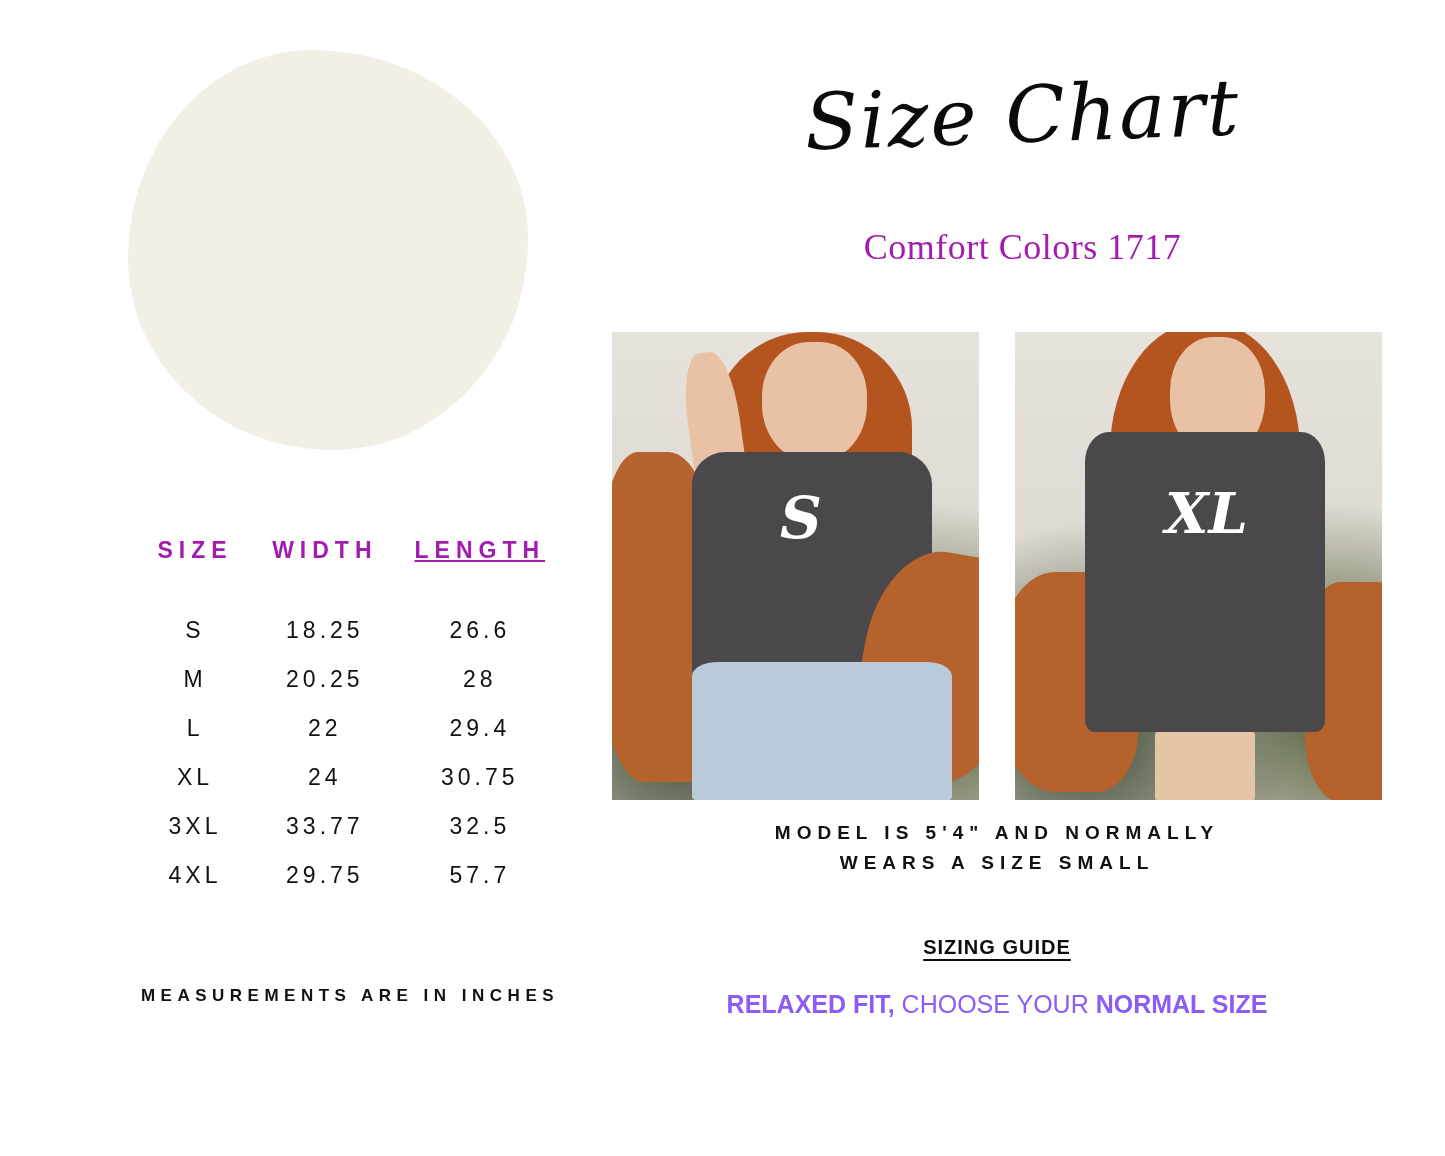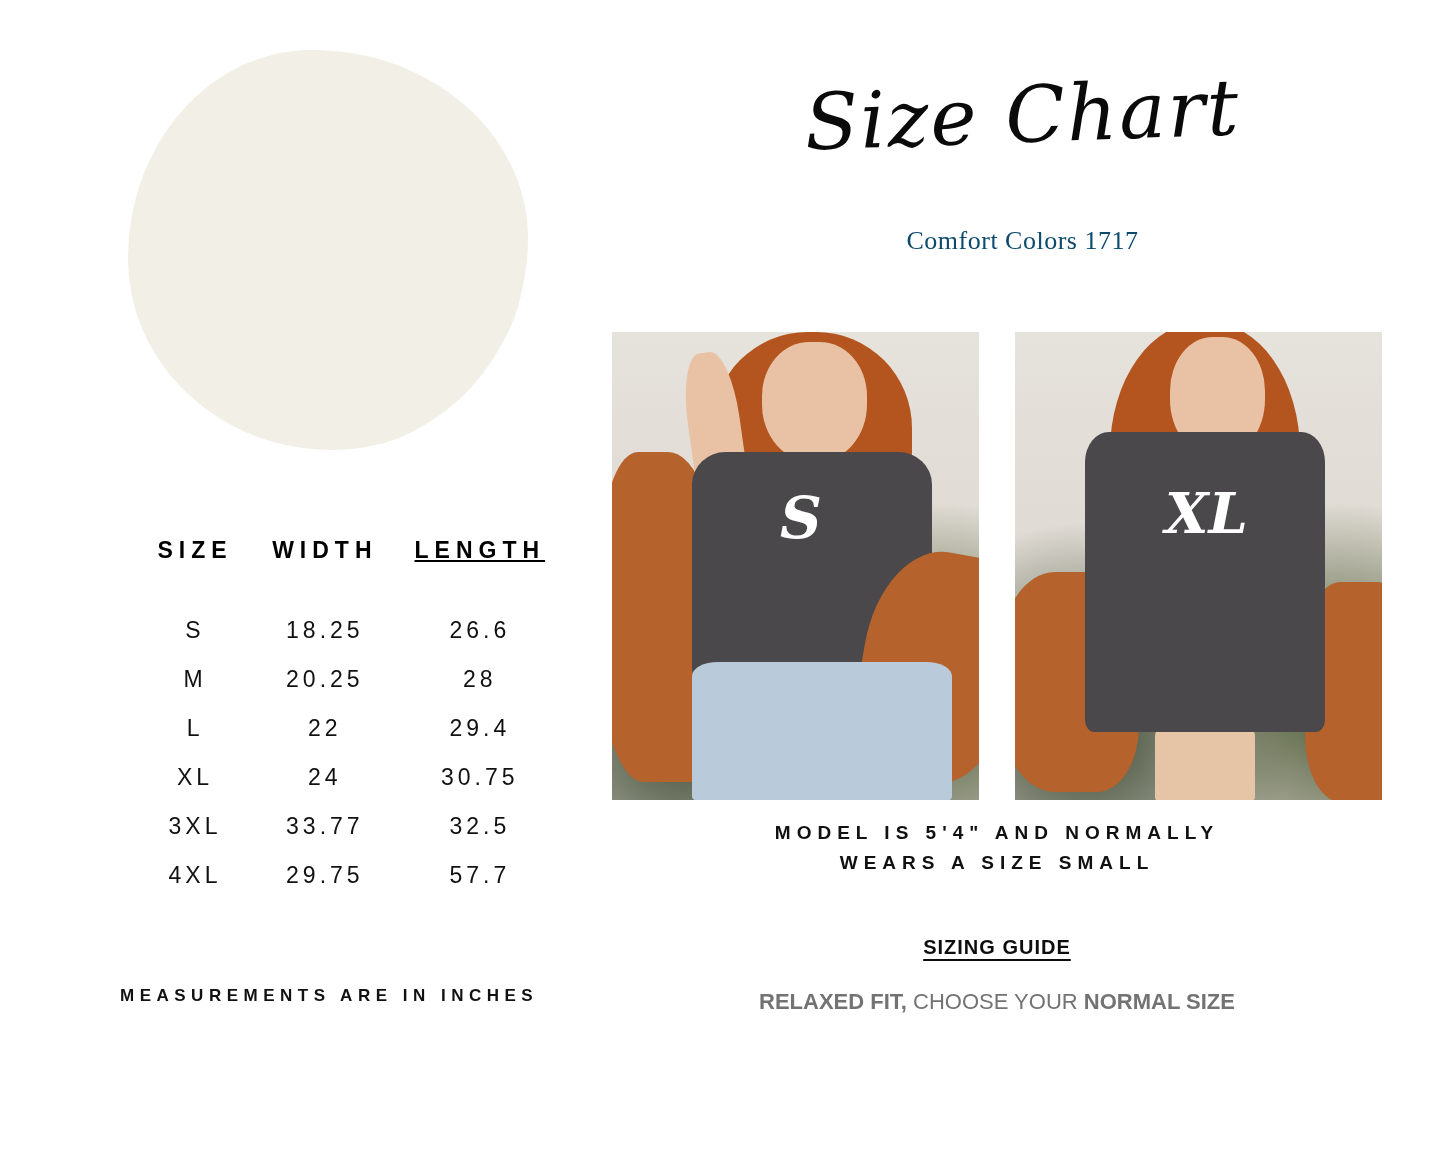--- a/index.html
+++ b/index.html
@@ -64,40 +64,40 @@
     top: 536px;
     width: 420px;
     border-collapse: collapse;
   }
   .size-table th {
     font-size: 23px;
     font-weight: bold;
     letter-spacing: 6px;
     padding-bottom: 42px;
     text-align: center;
-    color: #000000;
+    color: #a21caf;
   }
   .size-table td {
     font-size: 23px;
     letter-spacing: 4px;
     text-align: center;
     padding: 11px 0;
     color: #111111;
     font-weight: 400;
   }
   .size-table th.col-size { width: 110px; }
   .size-table th.col-width { width: 150px; text-align: center; }
   .size-table th.col-length { width: 160px; text-decoration: underline; }
 
   .measure-note {
     position: absolute;
     left: 120px;
     top: 986px;
     width: 460px;
-    text-align: left;
+    text-align: center;
     font-size: 17px;
     font-weight: bold;
     letter-spacing: 5.5px;
     color: #111111;
   }
 
   
   .right-col {
     position: absolute;
     left: 600px;
@@ -119,23 +119,23 @@
     color: #0a0a0a;
     transform: rotate(-2deg);
   }
   .subtitle {
     position: absolute;
     left: 0;
     top: 226px;
     width: 845px;
     text-align: center;
     font-family: "Liberation Serif", serif;
-    font-size: 26px;
+    font-size: 36px;
     letter-spacing: 0.5px;
-    color: #0c4a6e;
+    color: #a21caf;
   }
 
   .photos {
     position: absolute;
     left: 12px;
     top: 332px;
     width: 770px;
     height: 468px;
     display: flex;
     gap: 36px;
@@ -244,23 +244,23 @@
     text-decoration: underline;
     text-underline-offset: 5px;
     color: #0d0d0d;
   }
   .guide-lines {
     position: absolute;
     left: 12px;
     top: 985px;
     width: 770px;
     text-align: center;
-    font-size: 22px;
+    font-size: 25px;
     line-height: 1.55;
-    color: #737373;
+    color: #8b5cf6;
   }
   .guide-lines .ln { display: block; }
   .guide-lines .b { font-weight: bold; }
 </style>
 </head>
 <body>
 
 <div class="page">
 
   <div class="left-col">

